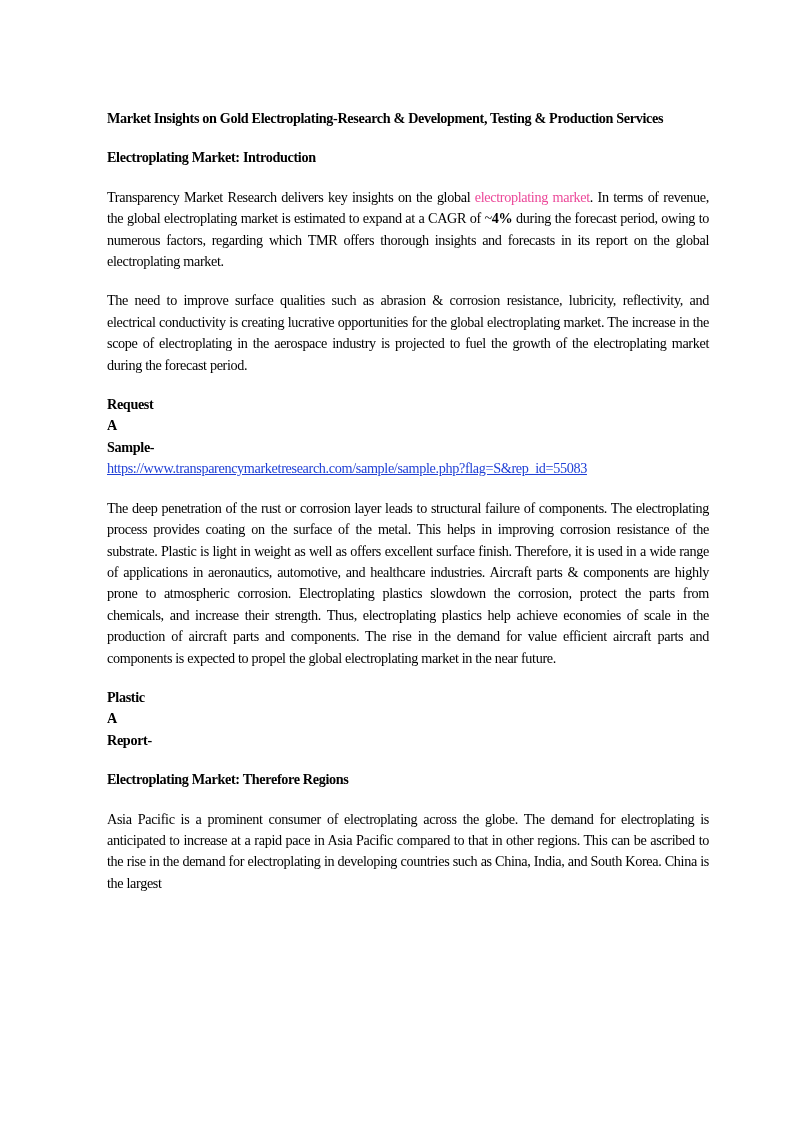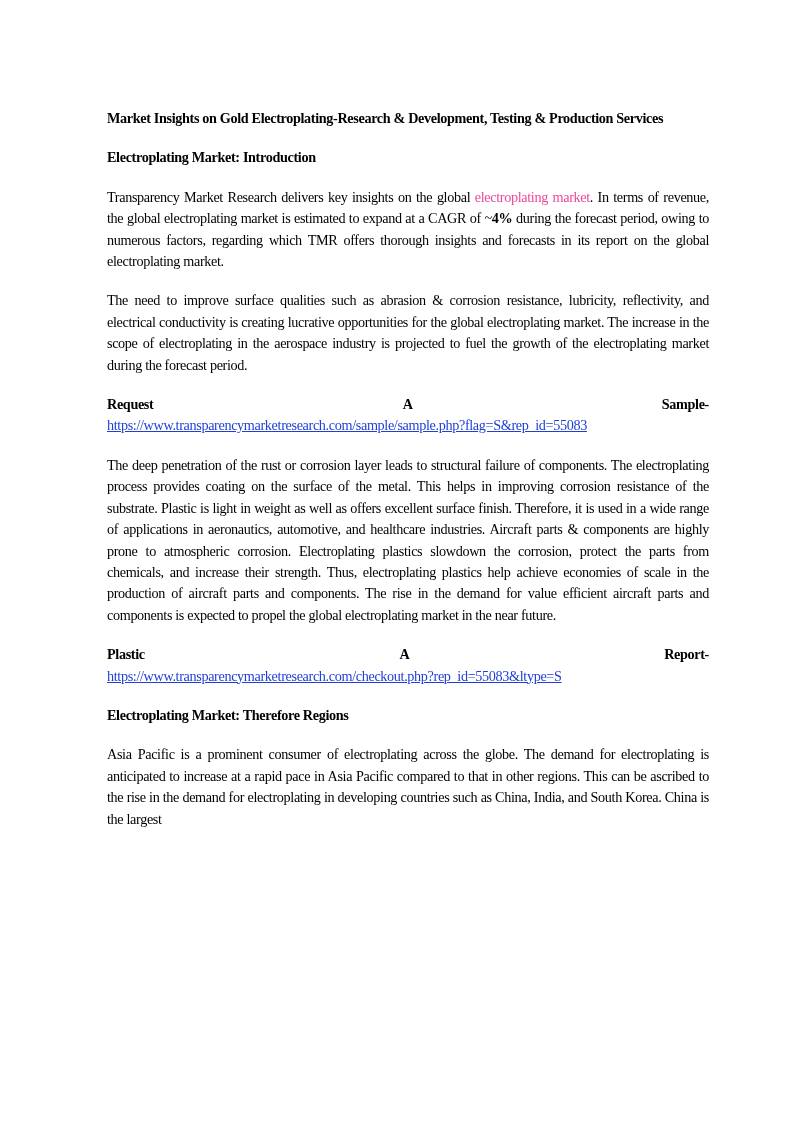--- a/index.html
+++ b/index.html
@@ -11,21 +11,21 @@
       letter-spacing: -0.35px;
       margin-left: 11px;
     }
     p { margin: 0 0 18px 0; text-align: justify; }
     .bold { font-weight: bold; }
     h1, h2 { font-size: 14.2px; font-weight: bold; margin: 0 0 18px 0; line-height: 21.4px; }
     h1 { text-align: justify; text-align-last: left; }
     .inline-link { color: #ec4899; text-decoration: none; }
     .url-link { color: #1F3FD6; text-decoration: underline; word-break: break-all; }
     .spread {
-      display: flex; justify-content: space-between; font-weight: bold; margin: 0;
+      display: flex; justify-content: space-between; font-weight: bold; margin: 0; flex-direction: column;
     }
     .cta { margin: 0 0 18px 0; }
   </style>
 </head>
 <body>
 
 <div class="page">
   <h1>Market Insights on Gold Electroplating-Research &amp; Development, Testing &amp; Production Services</h1>
 
   <h2>Electroplating Market: Introduction</h2>
@@ -42,18 +42,17 @@
   </div>
 
   <p>The deep penetration of the rust or corrosion layer leads to structural failure of components. The electroplating process provides coating on the surface of the metal. This helps in improving corrosion resistance of the substrate. Plastic is light in weight as well as offers excellent surface finish. Therefore, it is used in a wide range of applications in aeronautics, automotive, and healthcare industries. Aircraft parts &amp; components are highly prone to atmospheric corrosion. Electroplating plastics slowdown the corrosion, protect the parts from chemicals, and increase their strength. Thus, electroplating plastics help achieve economies of scale in the production of aircraft parts and components. The rise in the demand for value efficient aircraft parts and components is expected to propel the global electroplating market in the near future.</p>
 
   <div class="cta">
     <div class="spread">
       <span>Plastic</span>
       <span>A</span>
       <span>Report-</span>
     </div>
-    <a class="url-link">https://www.transparencymarketresearch.com/checkout.php?rep_id=55083&amp;ltype=S</a>
   </div>
 
   <h2>Electroplating Market: Therefore Regions</h2>
   <p>Asia Pacific is a prominent consumer of electroplating across the globe. The demand for electroplating is anticipated to increase at a rapid pace in Asia Pacific compared to that in other regions. This can be ascribed to the rise in the demand for electroplating in developing countries such as China, India, and South Korea. China is the largest</p>
 </div>
 
 </body></html>

